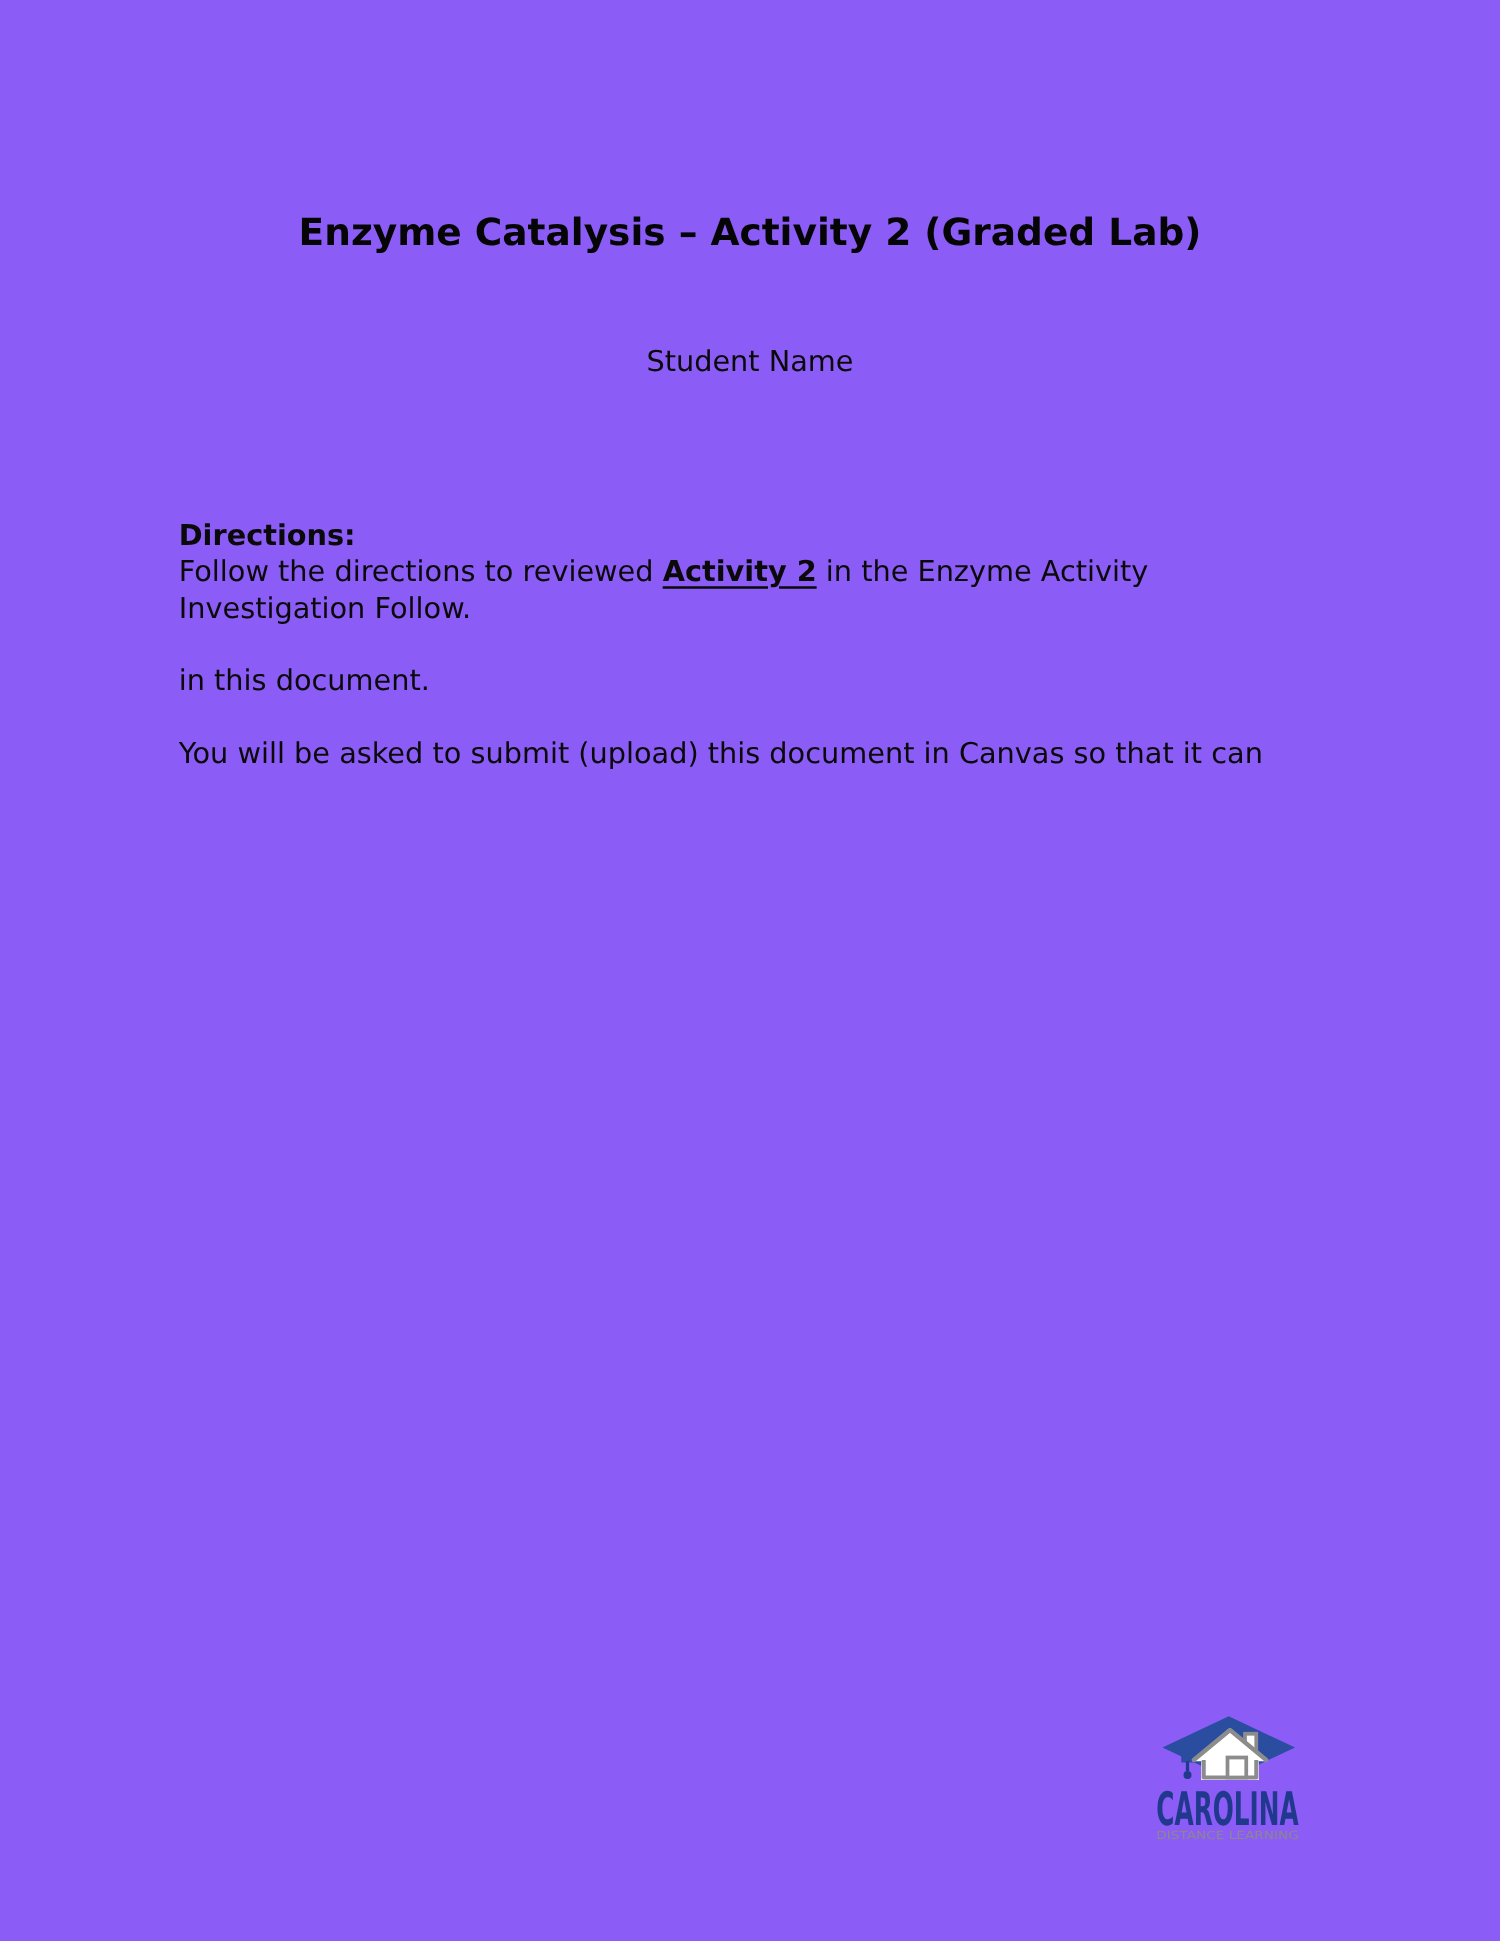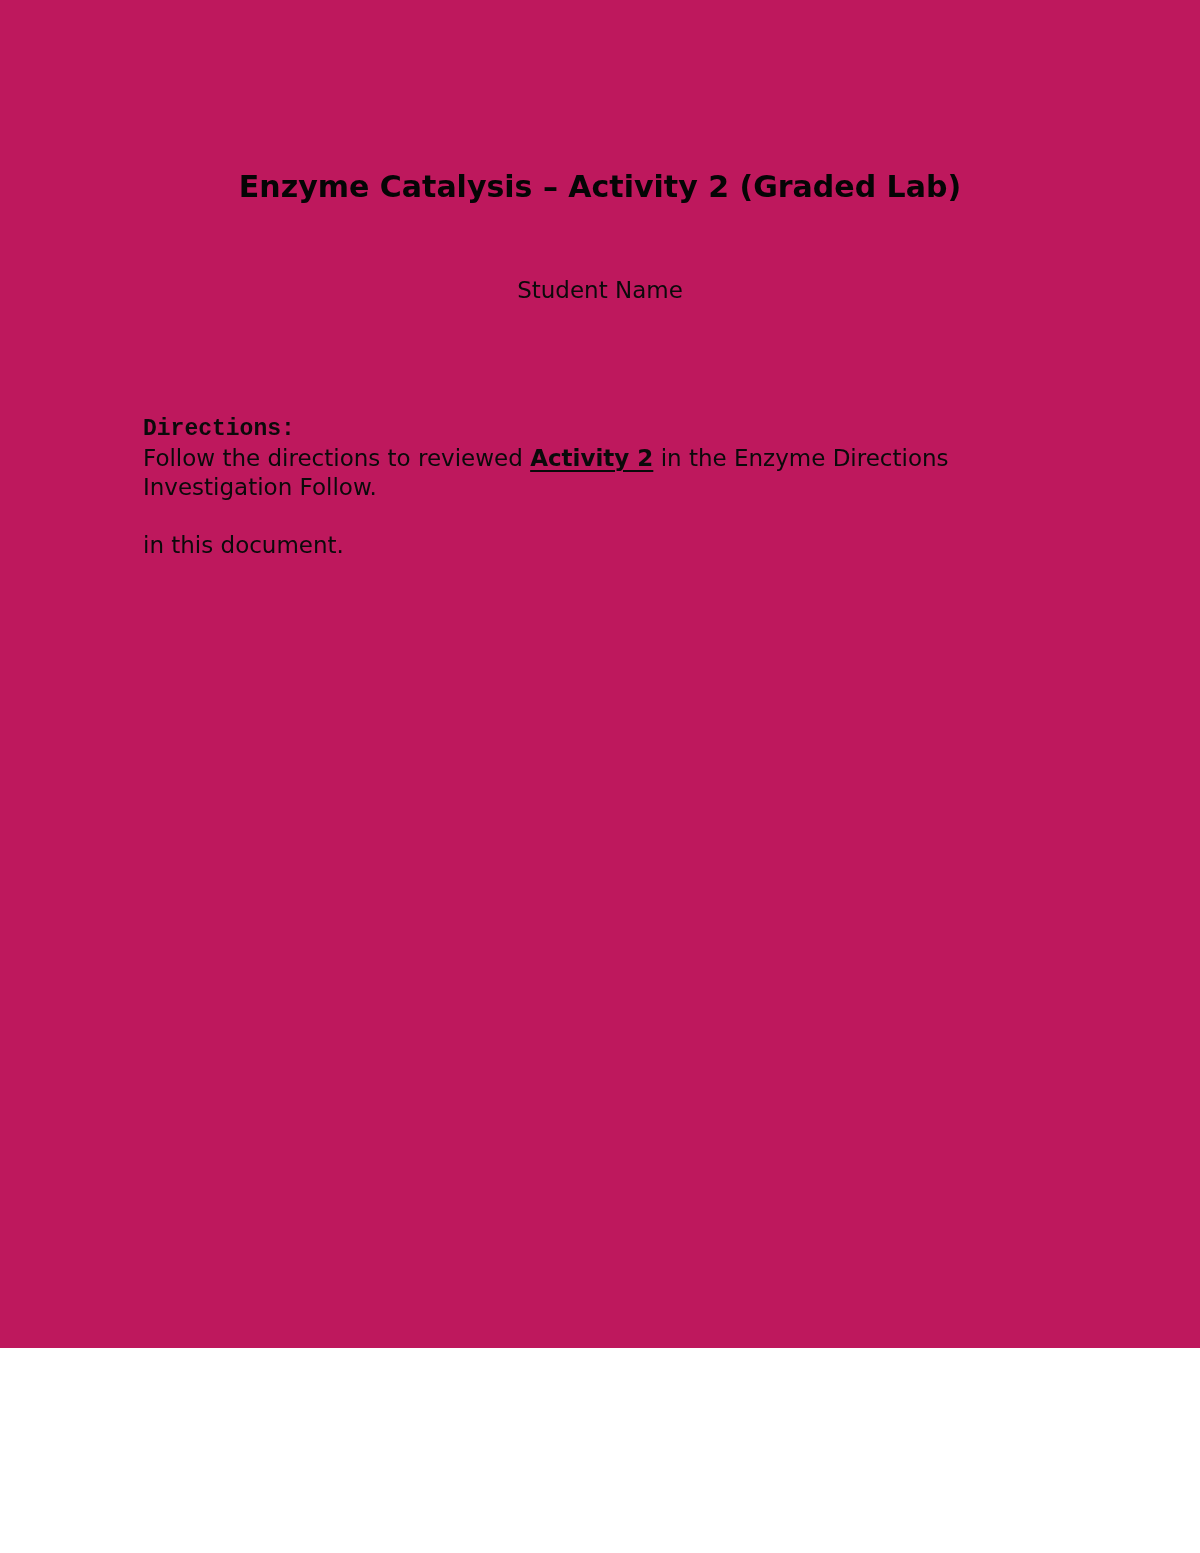--- a/index.html
+++ b/index.html
@@ -3,22 +3,22 @@
 <meta charset="utf-8">
 <style>
   html, body {
     margin: 0;
     padding: 0;
     background: #ffffff;
   }
   .page {
     position: relative;
     width: 1200px;
-    height: 1348px;
-    background: #be185d;
+    height: 1553px;
+    background: #8b5cf6;
     font-family: "DejaVu Sans", "Liberation Sans", sans-serif;
     color: #0a0a0a;
     overflow: hidden;
   }
   .doc-title {
     position: absolute;
     top: 168px;
     left: 0;
     width: 1200px;
     text-align: center;
@@ -49,21 +49,20 @@
   }
   .directions .line {
     white-space: nowrap;
     height: 29px;
   }
   .directions .gap {
     height: 29px;
   }
   .directions .heading {
     font-weight: bold;
-    font-family: Liberation Mono, monospace;
   }
   .underlined {
     text-decoration: underline;
     text-underline-offset: 4px;
     text-decoration-thickness: 2px;
     font-weight: bold;
   }
   .logo {
     position: absolute;
     left: 924px;
@@ -77,25 +76,26 @@
 
 <div class="page">
 
   <div class="doc-title">Enzyme Catalysis – Activity 2 (Graded Lab)</div>
 
   <div class="centered-label student-name">Student Name</div>
 
 
   <div class="directions">
     <div class="line heading">Directions:</div>
-    <div class="line"><span>Follow the directions to reviewed </span><span class="underlined">Activity 2</span><span> in the Enzyme Directions</span></div>
+    <div class="line"><span>Follow the directions to reviewed </span><span class="underlined">Activity 2</span><span> in the Enzyme Activity</span></div>
     <div class="line">Investigation Follow.</div>
     <div class="gap"></div>
     <div class="line">in this document.</div>
     <div class="gap"></div>
+    <div class="line">You will be asked to submit (upload) this document in Canvas so that it can</div>
   </div>
 
   <svg class="logo" viewBox="0 0 116 102" xmlns="http://www.w3.org/2000/svg">
 
     <g>
       <polygon points="59,2 112,27 59,52 6,27" fill="#2b4da0"></polygon>
       <rect x="21" y="28" width="11" height="11" fill="#2b4da0"></rect>
     </g>
 
     <g>

